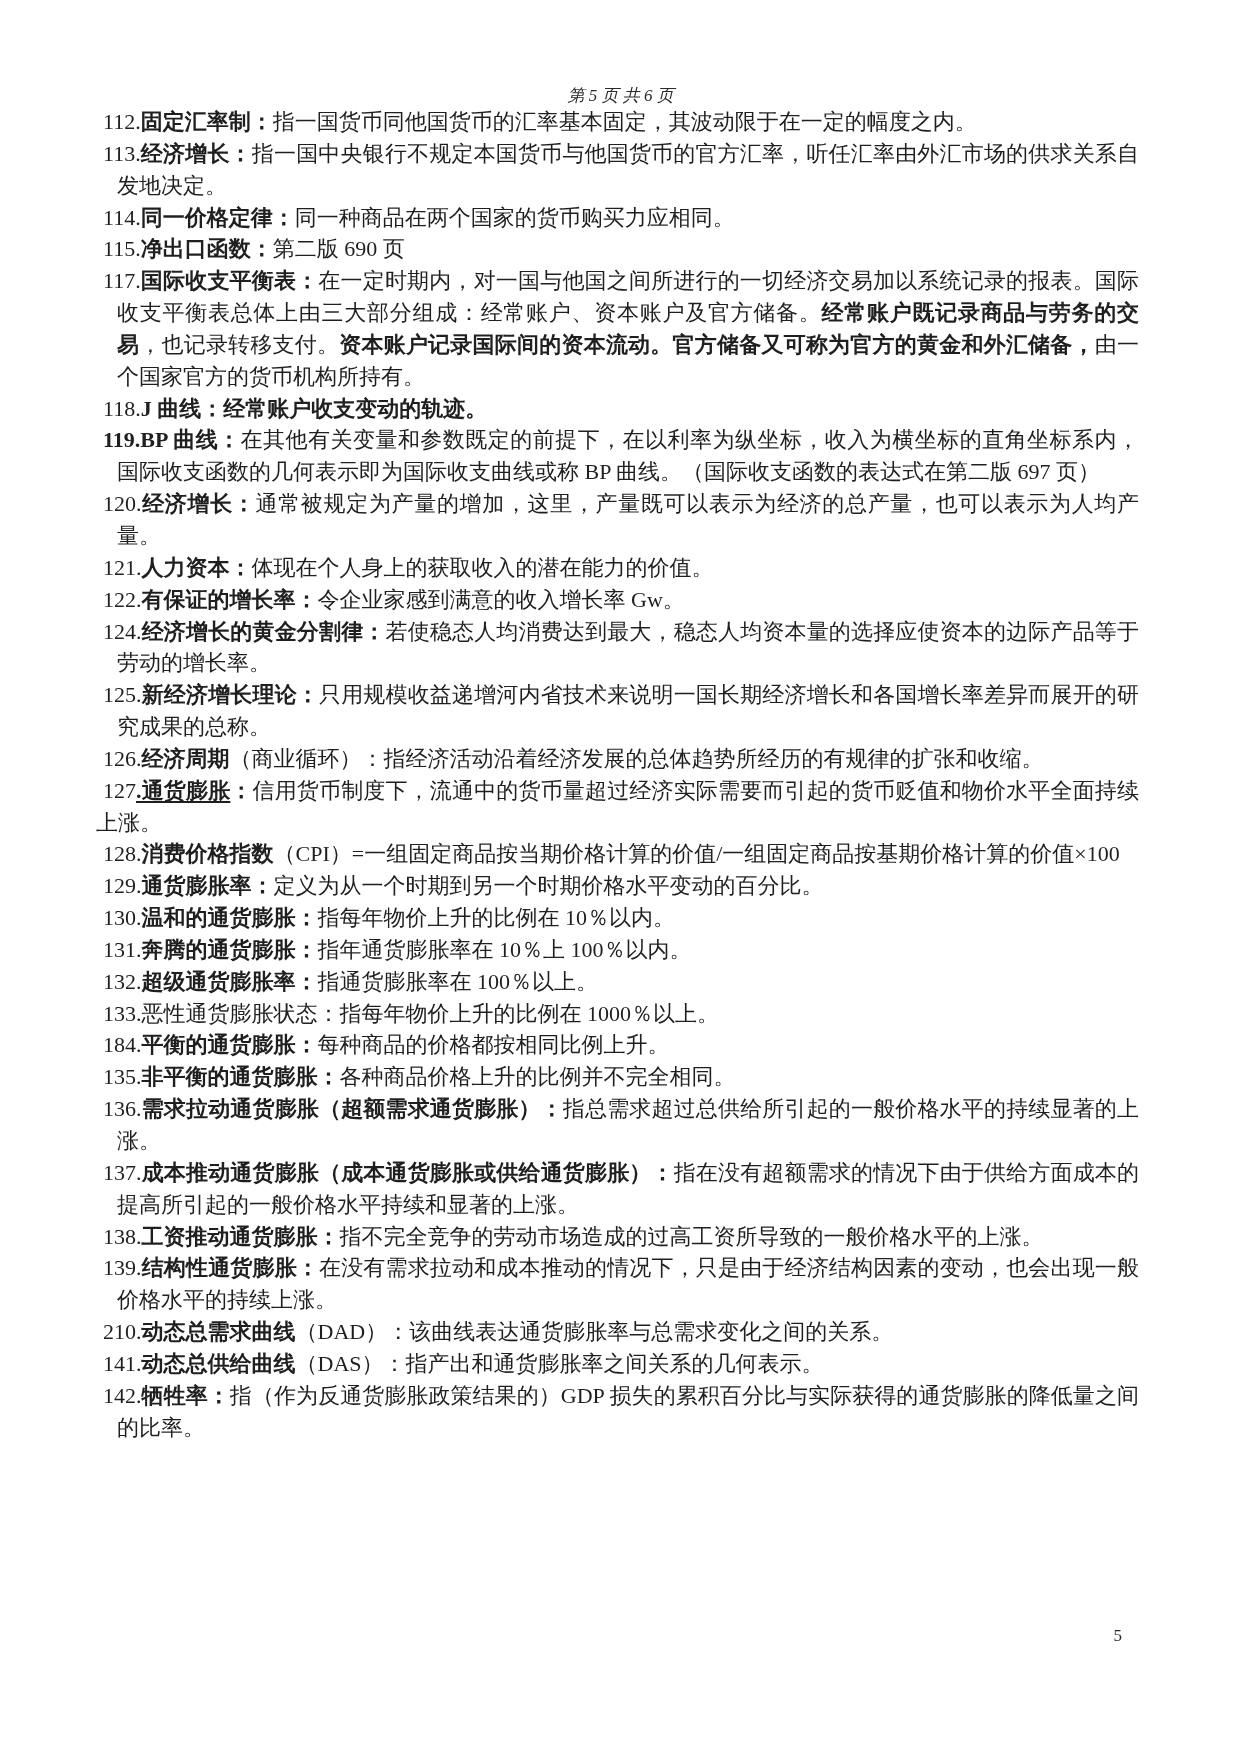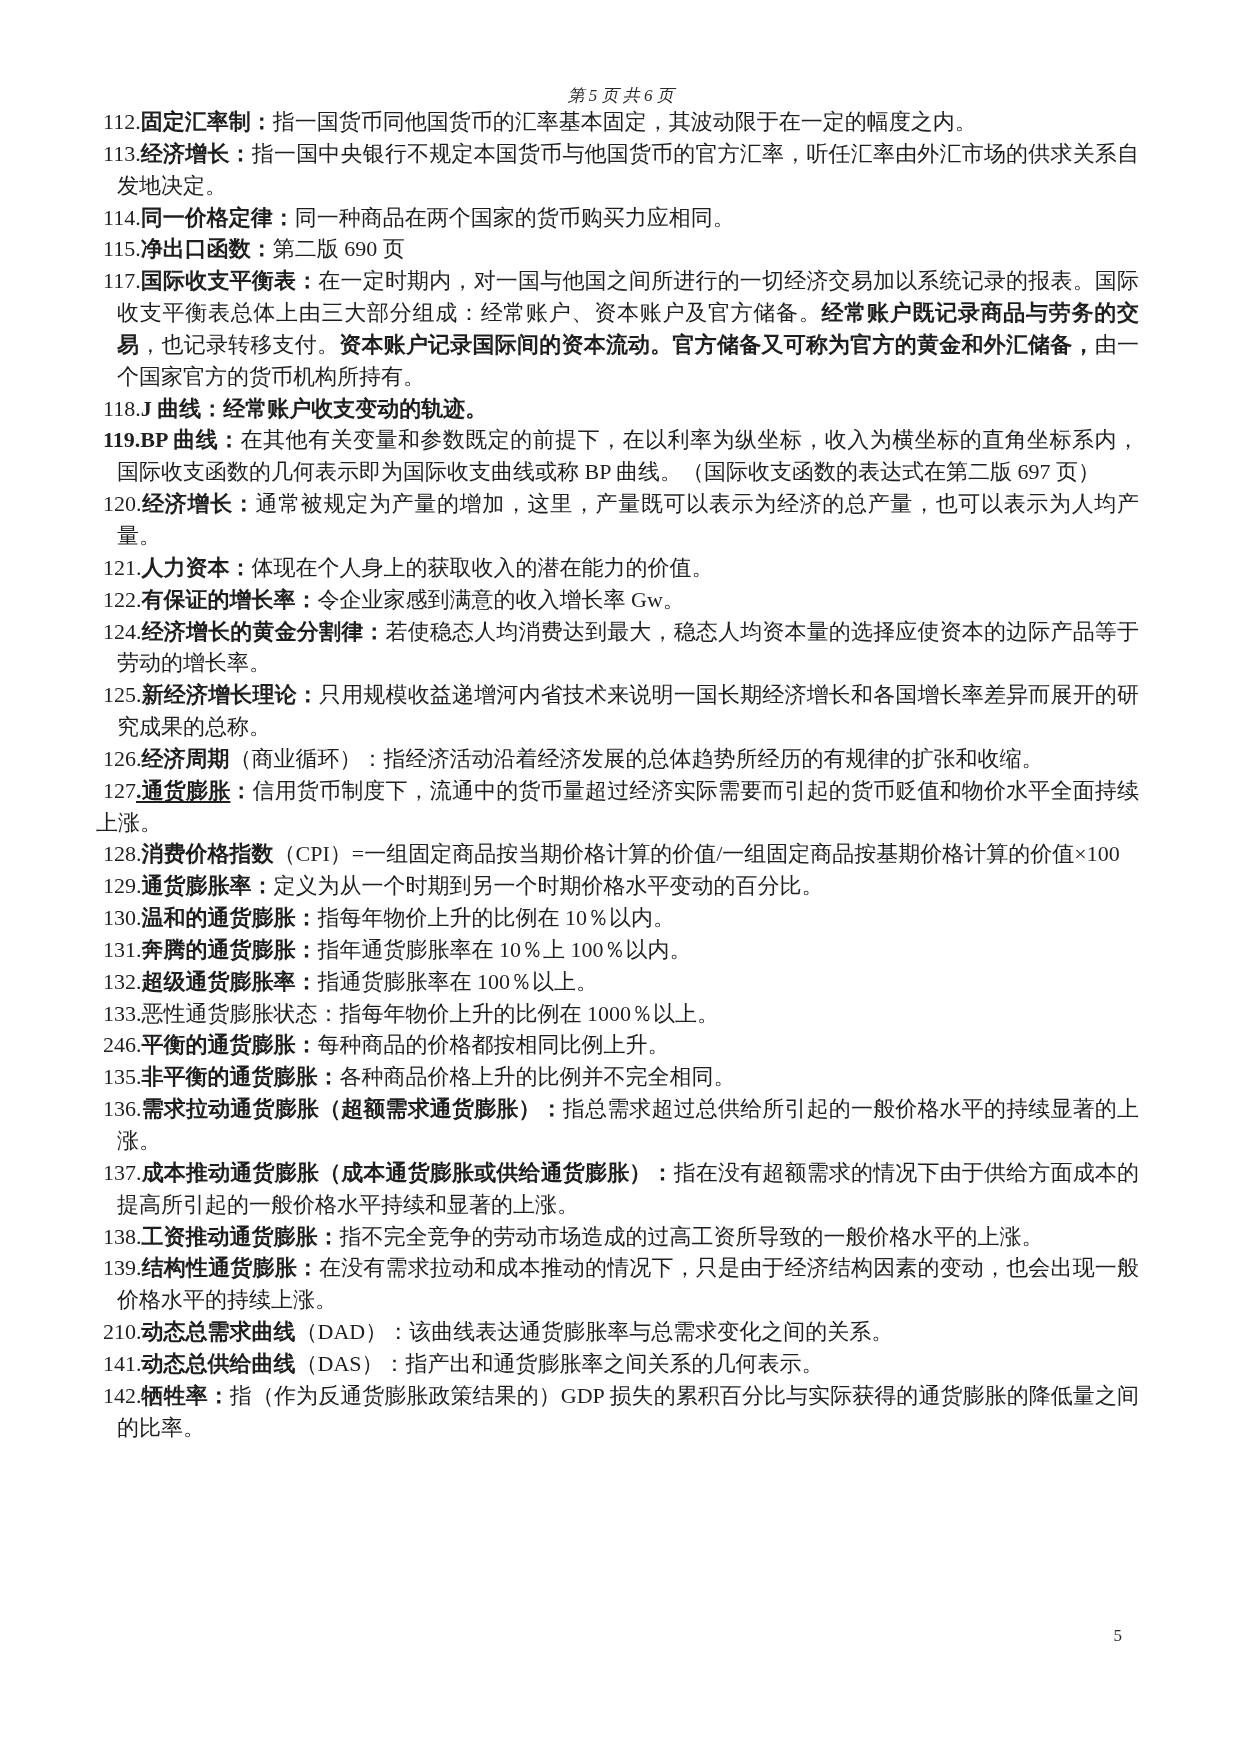--- a/index.html
+++ b/index.html
@@ -70,21 +70,21 @@
     <div class="item"><span class="num">124.</span><span class="b">经济增长的黄金分割律：</span><span>若使稳态人均消费达到最大，稳态人均资本量的选择应使资本的边际产品等于劳动的增长率。</span></div>
     <div class="item"><span class="num">125.</span><span class="b">新经济增长理论：</span><span>只用规模收益递增河内省技术来说明一国长期经济增长和各国增长率差异而展开的研究成果的总称。</span></div>
     <div class="item"><span class="num">126.</span><span class="b">经济周期</span><span>（商业循环）：指经济活动沿着经济发展的总体趋势所经历的有规律的扩张和收缩。</span></div>
     <div class="item flat"><span class="num">127</span><span class="b u">.通货膨胀</span><span class="b">：</span><span>信用货币制度下，流通中的货币量超过经济实际需要而引起的货币贬值和物价水平全面持续上涨。</span></div>
     <div class="item"><span class="num">128.</span><span class="b">消费价格指数</span><span>（CPI）=一组固定商品按当期价格计算的价值/一组固定商品按基期价格计算的价值×100</span></div>
     <div class="item"><span class="num">129.</span><span class="b">通货膨胀率：</span><span>定义为从一个时期到另一个时期价格水平变动的百分比。</span></div>
     <div class="item"><span class="num">130.</span><span class="b">温和的通货膨胀：</span><span>指每年物价上升的比例在 10％以内。</span></div>
     <div class="item"><span class="num">131.</span><span class="b">奔腾的通货膨胀：</span><span>指年通货膨胀率在 10％上 100％以内。</span></div>
     <div class="item"><span class="num">132.</span><span class="b">超级通货膨胀率：</span><span>指通货膨胀率在 100％以上。</span></div>
     <div class="item"><span class="num">133.</span><span>恶性通货膨胀状态：指每年物价上升的比例在 1000％以上。</span></div>
-    <div class="item"><span class="num">246.</span><span class="b">平衡的通货膨胀：</span><span>每种商品的价格都按相同比例上升。</span></div>
+    <div class="item"><span class="num">184.</span><span class="b">平衡的通货膨胀：</span><span>每种商品的价格都按相同比例上升。</span></div>
     <div class="item"><span class="num">135.</span><span class="b">非平衡的通货膨胀：</span><span>各种商品价格上升的比例并不完全相同。</span></div>
     <div class="item"><span class="num">136.</span><span class="b">需求拉动通货膨胀（超额需求通货膨胀）：</span><span>指总需求超过总供给所引起的一般价格水平的持续显著的上涨。</span></div>
     <div class="item"><span class="num">137.</span><span class="b">成本推动通货膨胀（成本通货膨胀或供给通货膨胀）：</span><span>指在没有超额需求的情况下由于供给方面成本的提高所引起的一般价格水平持续和显著的上涨。</span></div>
     <div class="item"><span class="num">138.</span><span class="b">工资推动通货膨胀：</span><span>指不完全竞争的劳动市场造成的过高工资所导致的一般价格水平的上涨。</span></div>
     <div class="item"><span class="num">139.</span><span class="b">结构性通货膨胀：</span><span>在没有需求拉动和成本推动的情况下，只是由于经济结构因素的变动，也会出现一般价格水平的持续上涨。</span></div>
     <div class="item"><span class="num">210.</span><span class="b">动态总需求曲线</span><span>（DAD）：该曲线表达通货膨胀率与总需求变化之间的关系。</span></div>
     <div class="item"><span class="num">141.</span><span class="b">动态总供给曲线</span><span>（DAS）：指产出和通货膨胀率之间关系的几何表示。</span></div>
     <div class="item"><span class="num">142.</span><span class="b">牺牲率：</span><span>指（作为反通货膨胀政策结果的）GDP 损失的累积百分比与实际获得的通货膨胀的降低量之间的比率。</span></div>
   </div>
 

